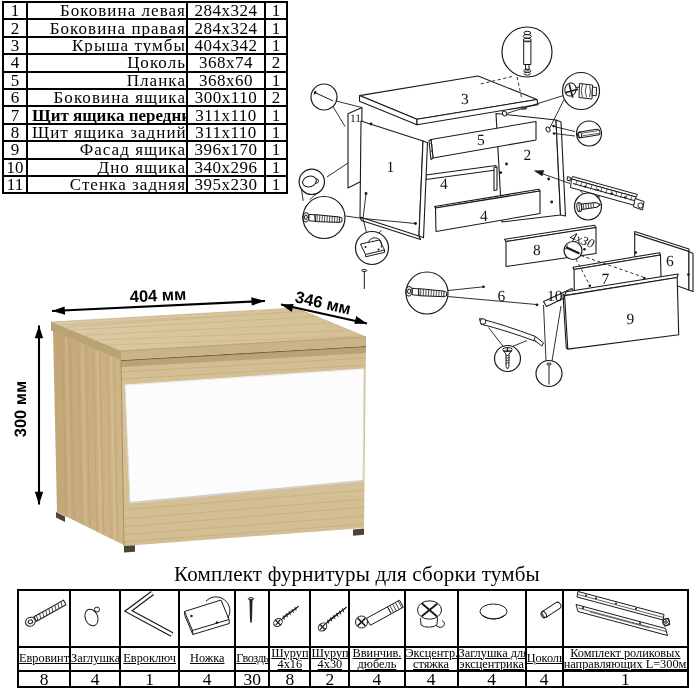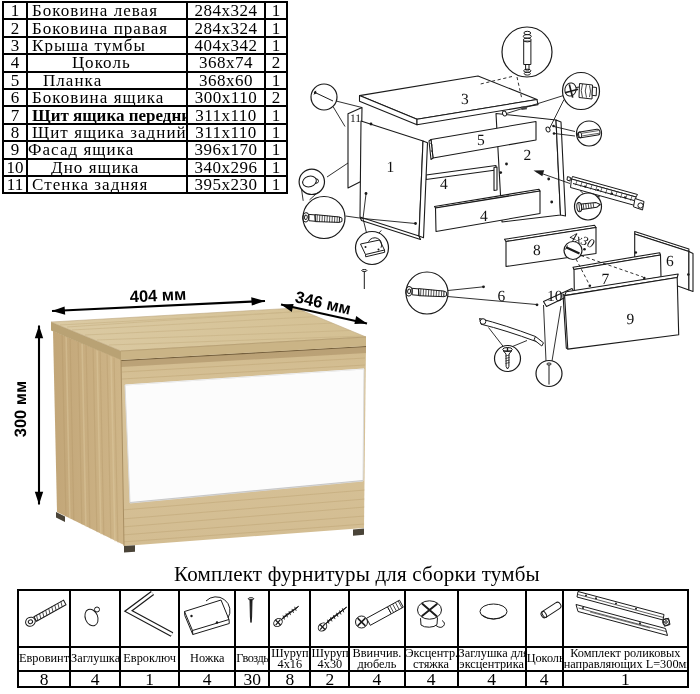--- a/index.html
+++ b/index.html
@@ -4,30 +4,30 @@
 <style>
   html,body{margin:0;padding:0;background:#fff;}
   #page{position:relative;width:700px;height:694px;background:#fff;overflow:hidden;
         font-family:"Liberation Serif",serif;}
   table{border-collapse:collapse;}
   
   #parts{position:absolute;left:2px;top:1px;table-layout:fixed;width:284px;}
   #parts td{border:2px solid #000;font-size:17px;line-height:15px;padding:0;height:15.4px;
             font-family:"Liberation Serif",serif;color:#000;overflow:hidden;white-space:nowrap;}
   #parts td.n{width:22px;text-align:center;letter-spacing:0;}
-  #parts td.nm{width:157px;text-align:left;padding-left:4px;letter-spacing:1.05px;}
+  #parts td.nm{width:157px;text-align:right;padding-left:4px;letter-spacing:1.05px;}
   #parts td.tight{letter-spacing:0;font-weight:bold;}
   #parts td.sz{width:75px;text-align:center;letter-spacing:0.5px;}
   #parts td.q{width:20px;text-align:center;}
   
   #title{position:absolute;left:7px;top:562px;width:700px;text-align:center;
          font-size:21px;font-family:"Liberation Serif",serif;color:#000;letter-spacing:0.2px;}
   #hw{position:absolute;left:17px;top:589px;table-layout:fixed;width:672px;}
   #hw td{border:2px solid #000;padding:0;text-align:center;vertical-align:middle;
-         font-family:"Liberation Serif",serif;color:#000;overflow:hidden;}
+         font-family:"Liberation Serif",serif;color:#000;overflow:hidden;text-decoration:underline;}
   #hw tr.icons td{height:54.5px;}
   #hw tr.names td{height:18px;font-size:12.3px;line-height:0.93;white-space:nowrap;}
   #hw tr.qty td{height:13px;font-size:17.5px;line-height:14px;}
   svg text{text-rendering:geometricPrecision;}
 </style>
 </head>
 <body>
 <div id="page">
 
 <table id="parts">

